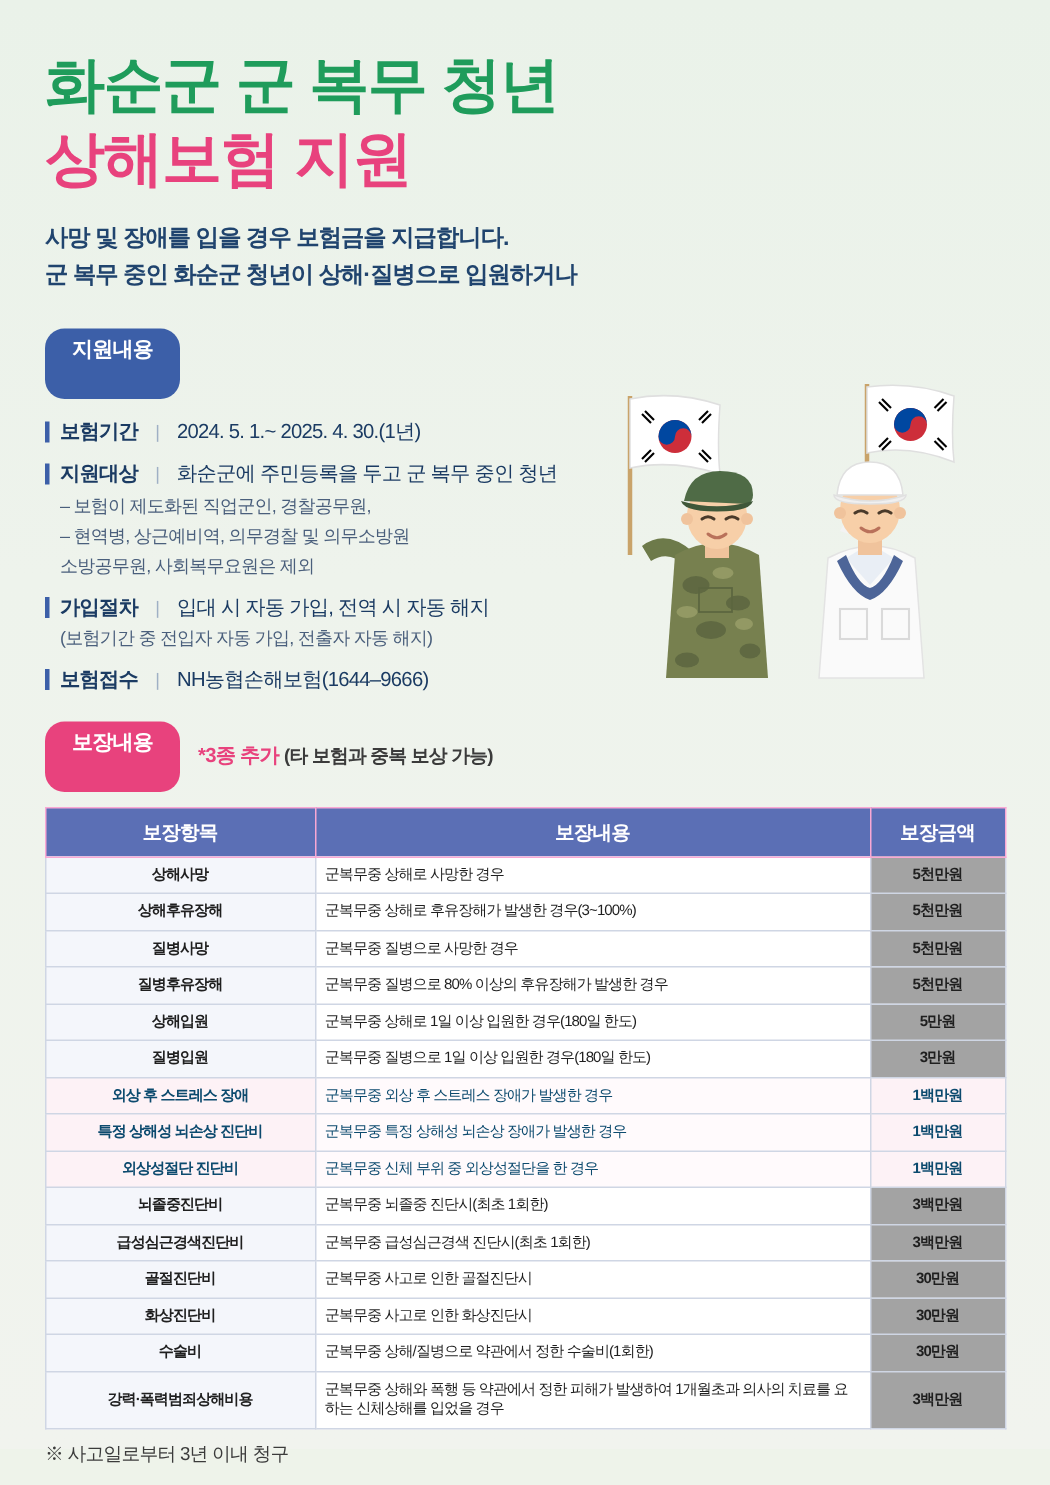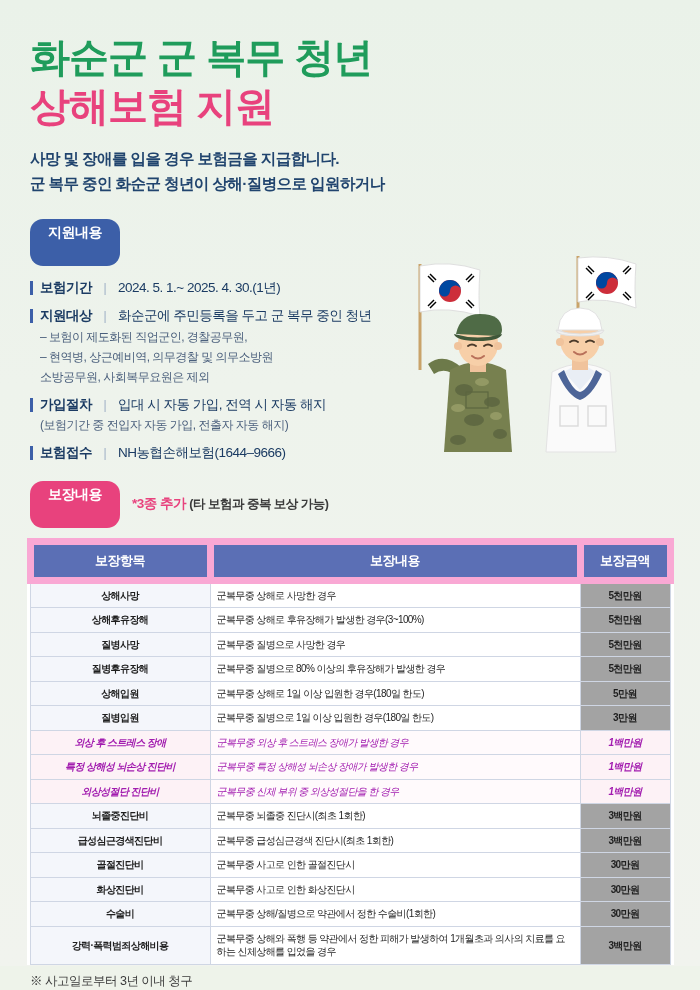--- a/index.html
+++ b/index.html
@@ -142,21 +142,21 @@
     border-collapse: collapse;
     background: #ffffff;
     table-layout: fixed;
   }
   table.coverage th {
     background: #5b6fb5;
     color: #ffffff;
     font-size: 13px;
     font-weight: bold;
     padding: 7px 2px;
-    border: 7px solid #f9a8d4;
+    border: 1px solid #f9a8d4;
     letter-spacing: -0.5px;
   }
   table.coverage td {
     border: 1px solid #cfd6e4;
     font-size: 10px;
     color: #1f1f1f;
     padding: 5px 6px;
     letter-spacing: -0.6px;
     line-height: 1.35;
   }
@@ -168,22 +168,21 @@
   td.c-desc {
     text-align: left;
     background: #ffffff;
   }
   td.c-amt {
     text-align: center;
     font-weight: bold;
     background: #a3a3a3;
   }
   tr.pink td {
-    color: #a21caf;
-    font-style: italic;
+    color: #0c4a6e;
   }
   tr.pink td.c-item,
   tr.pink td.c-amt {
     background: #fdf2f6;
   }
   tr.pink td.c-desc {
     background: #fffafc;
   }
   
   .footnote {

